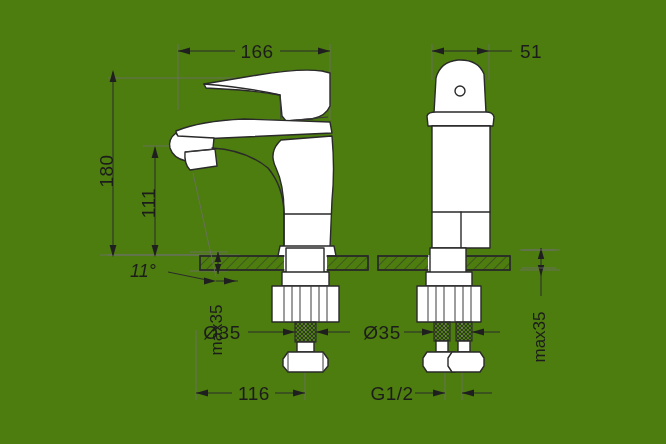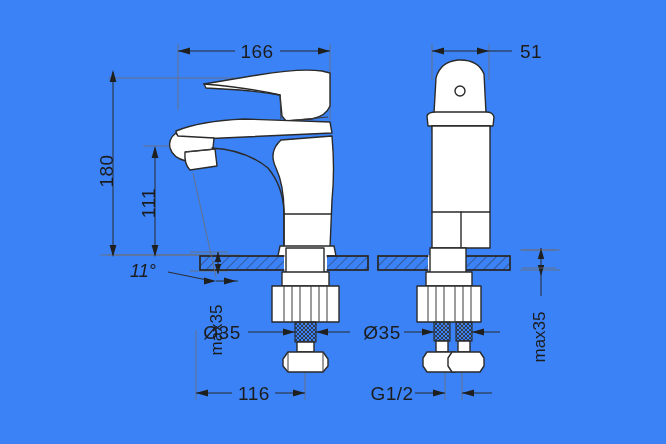--- a/index.html
+++ b/index.html
@@ -7,21 +7,21 @@
     padding: 0;
     background: #ffffff;
   }
   body {
     font-family: "Liberation Sans", sans-serif;
   }
   #drawing-root {
     position: relative;
     width: 666px;
     height: 444px;
-    background: #3b82f6;
+    background: #4d7c0f;
     overflow: hidden;
   }
   svg.canvas {
     position: absolute;
     left: 0;
     top: 0;
     width: 666px;
     height: 444px;
     display: block;
   }

